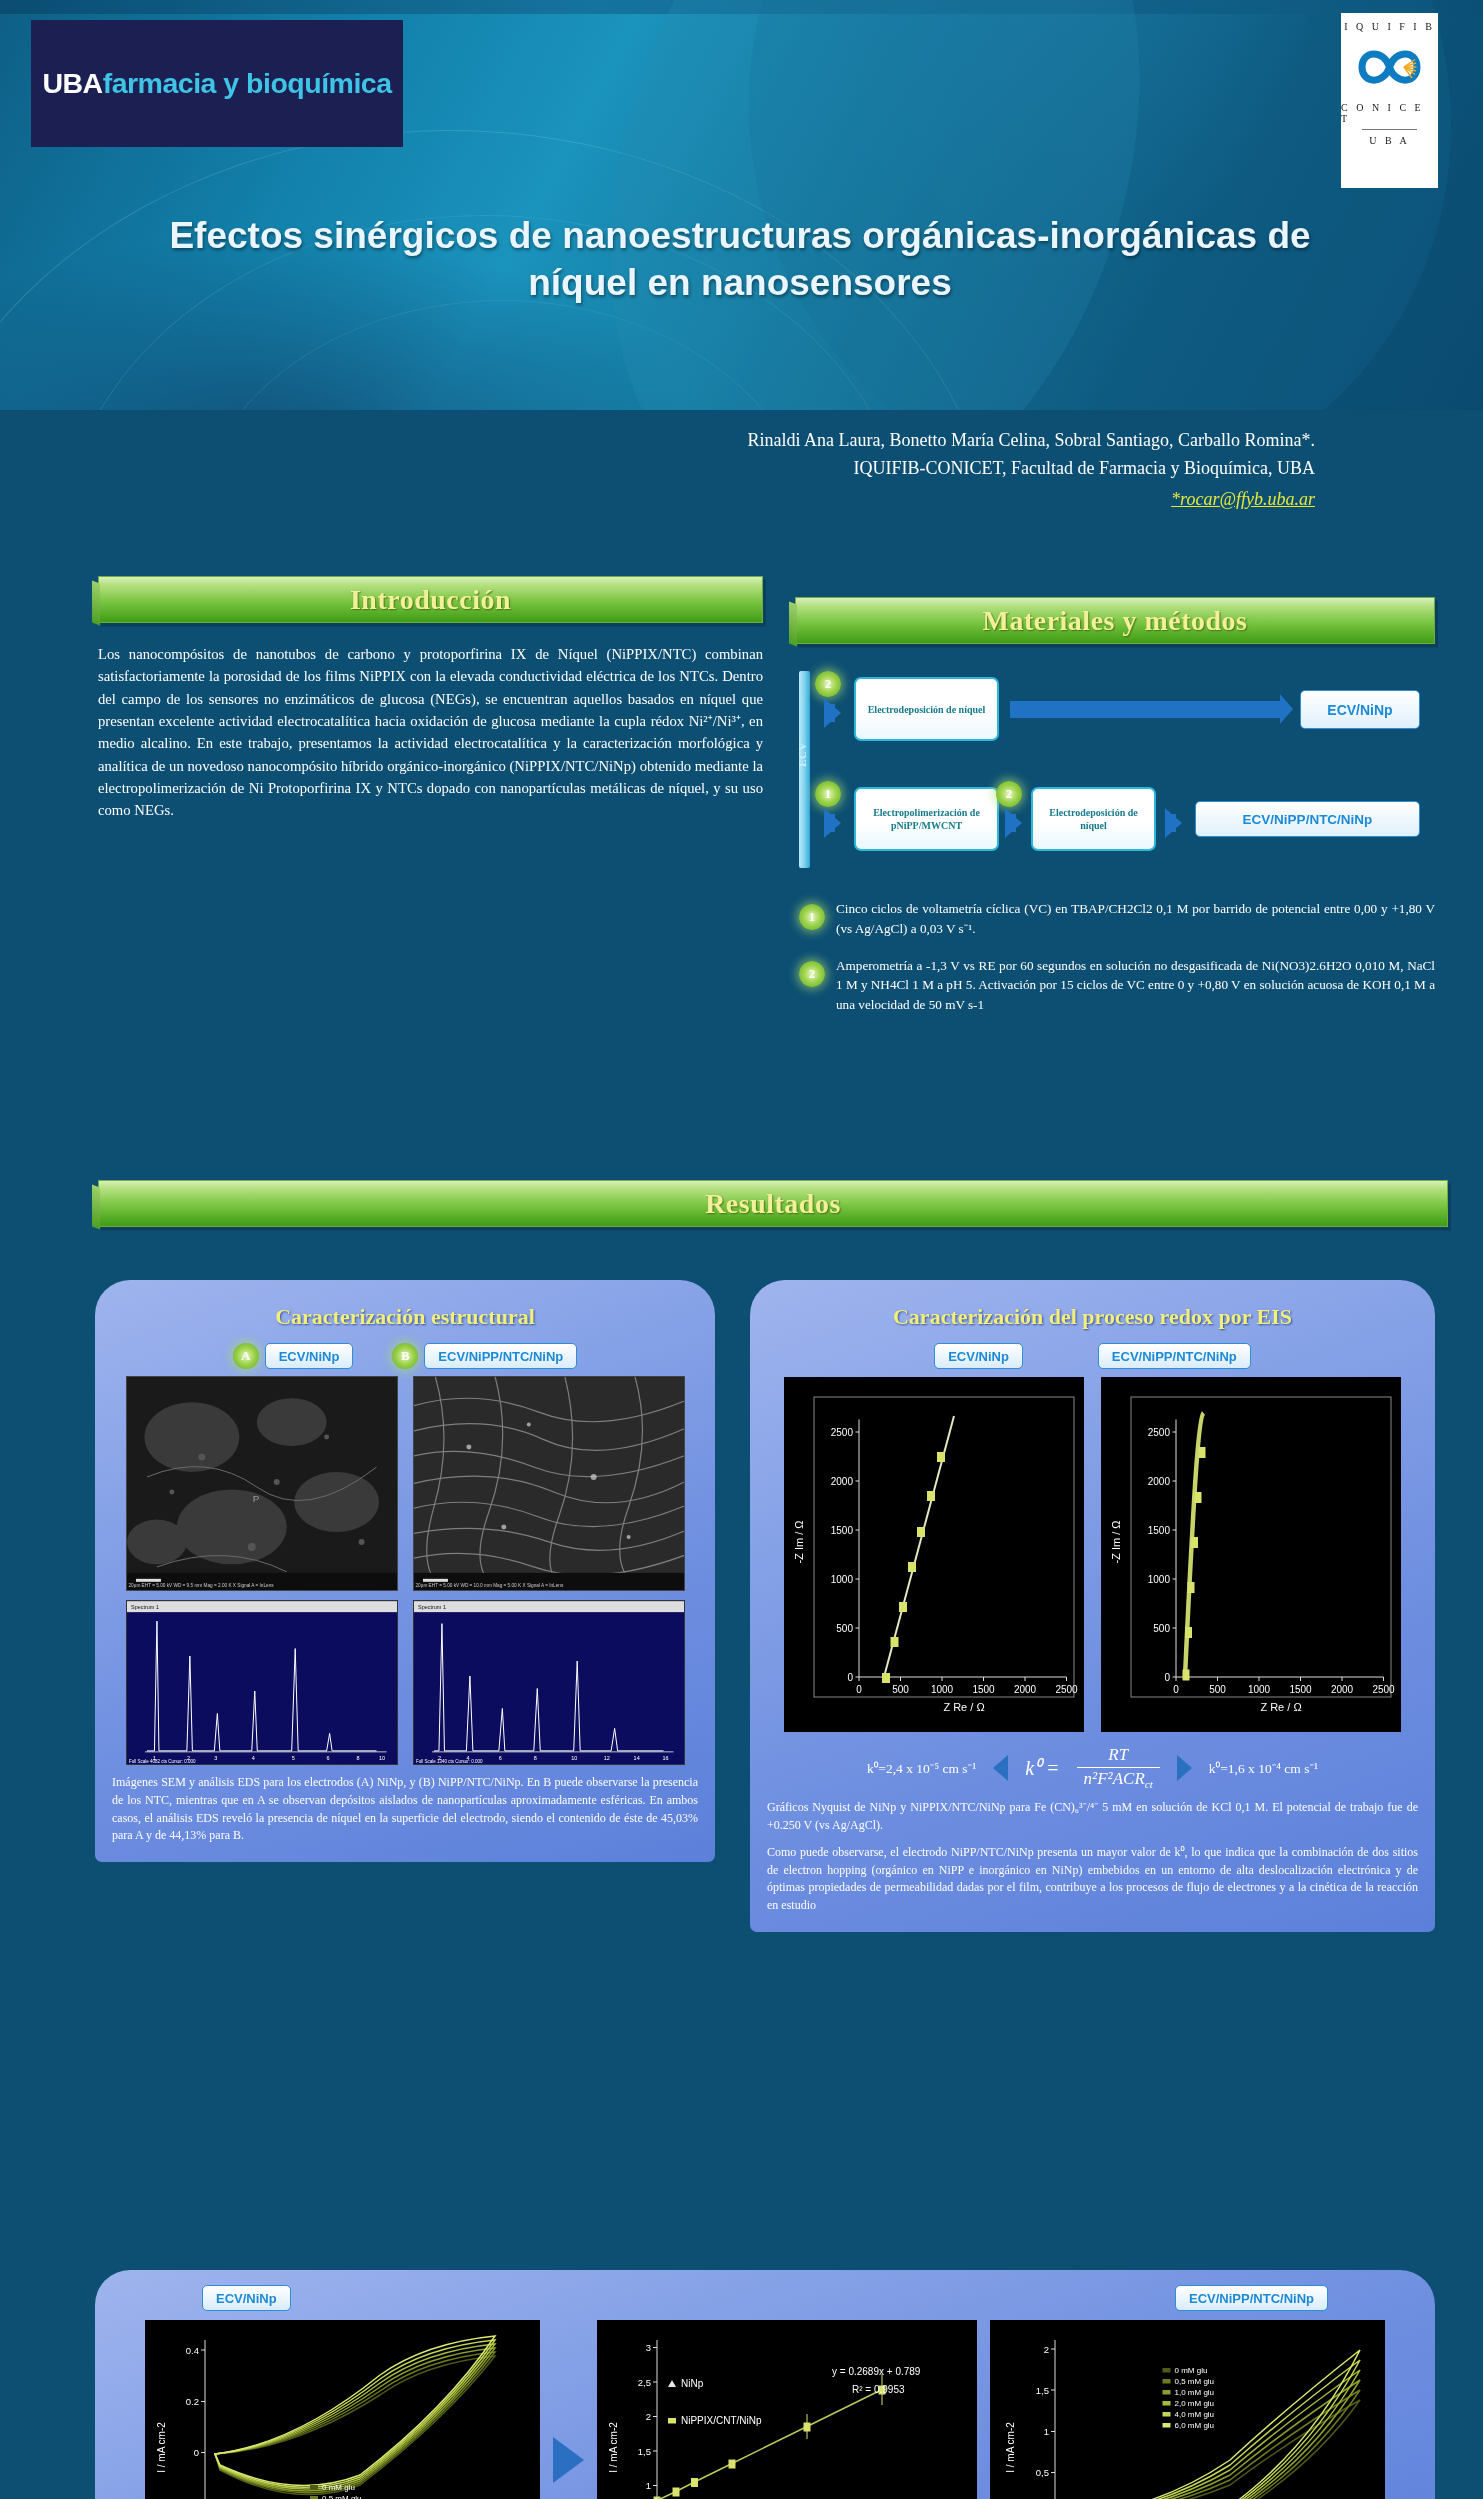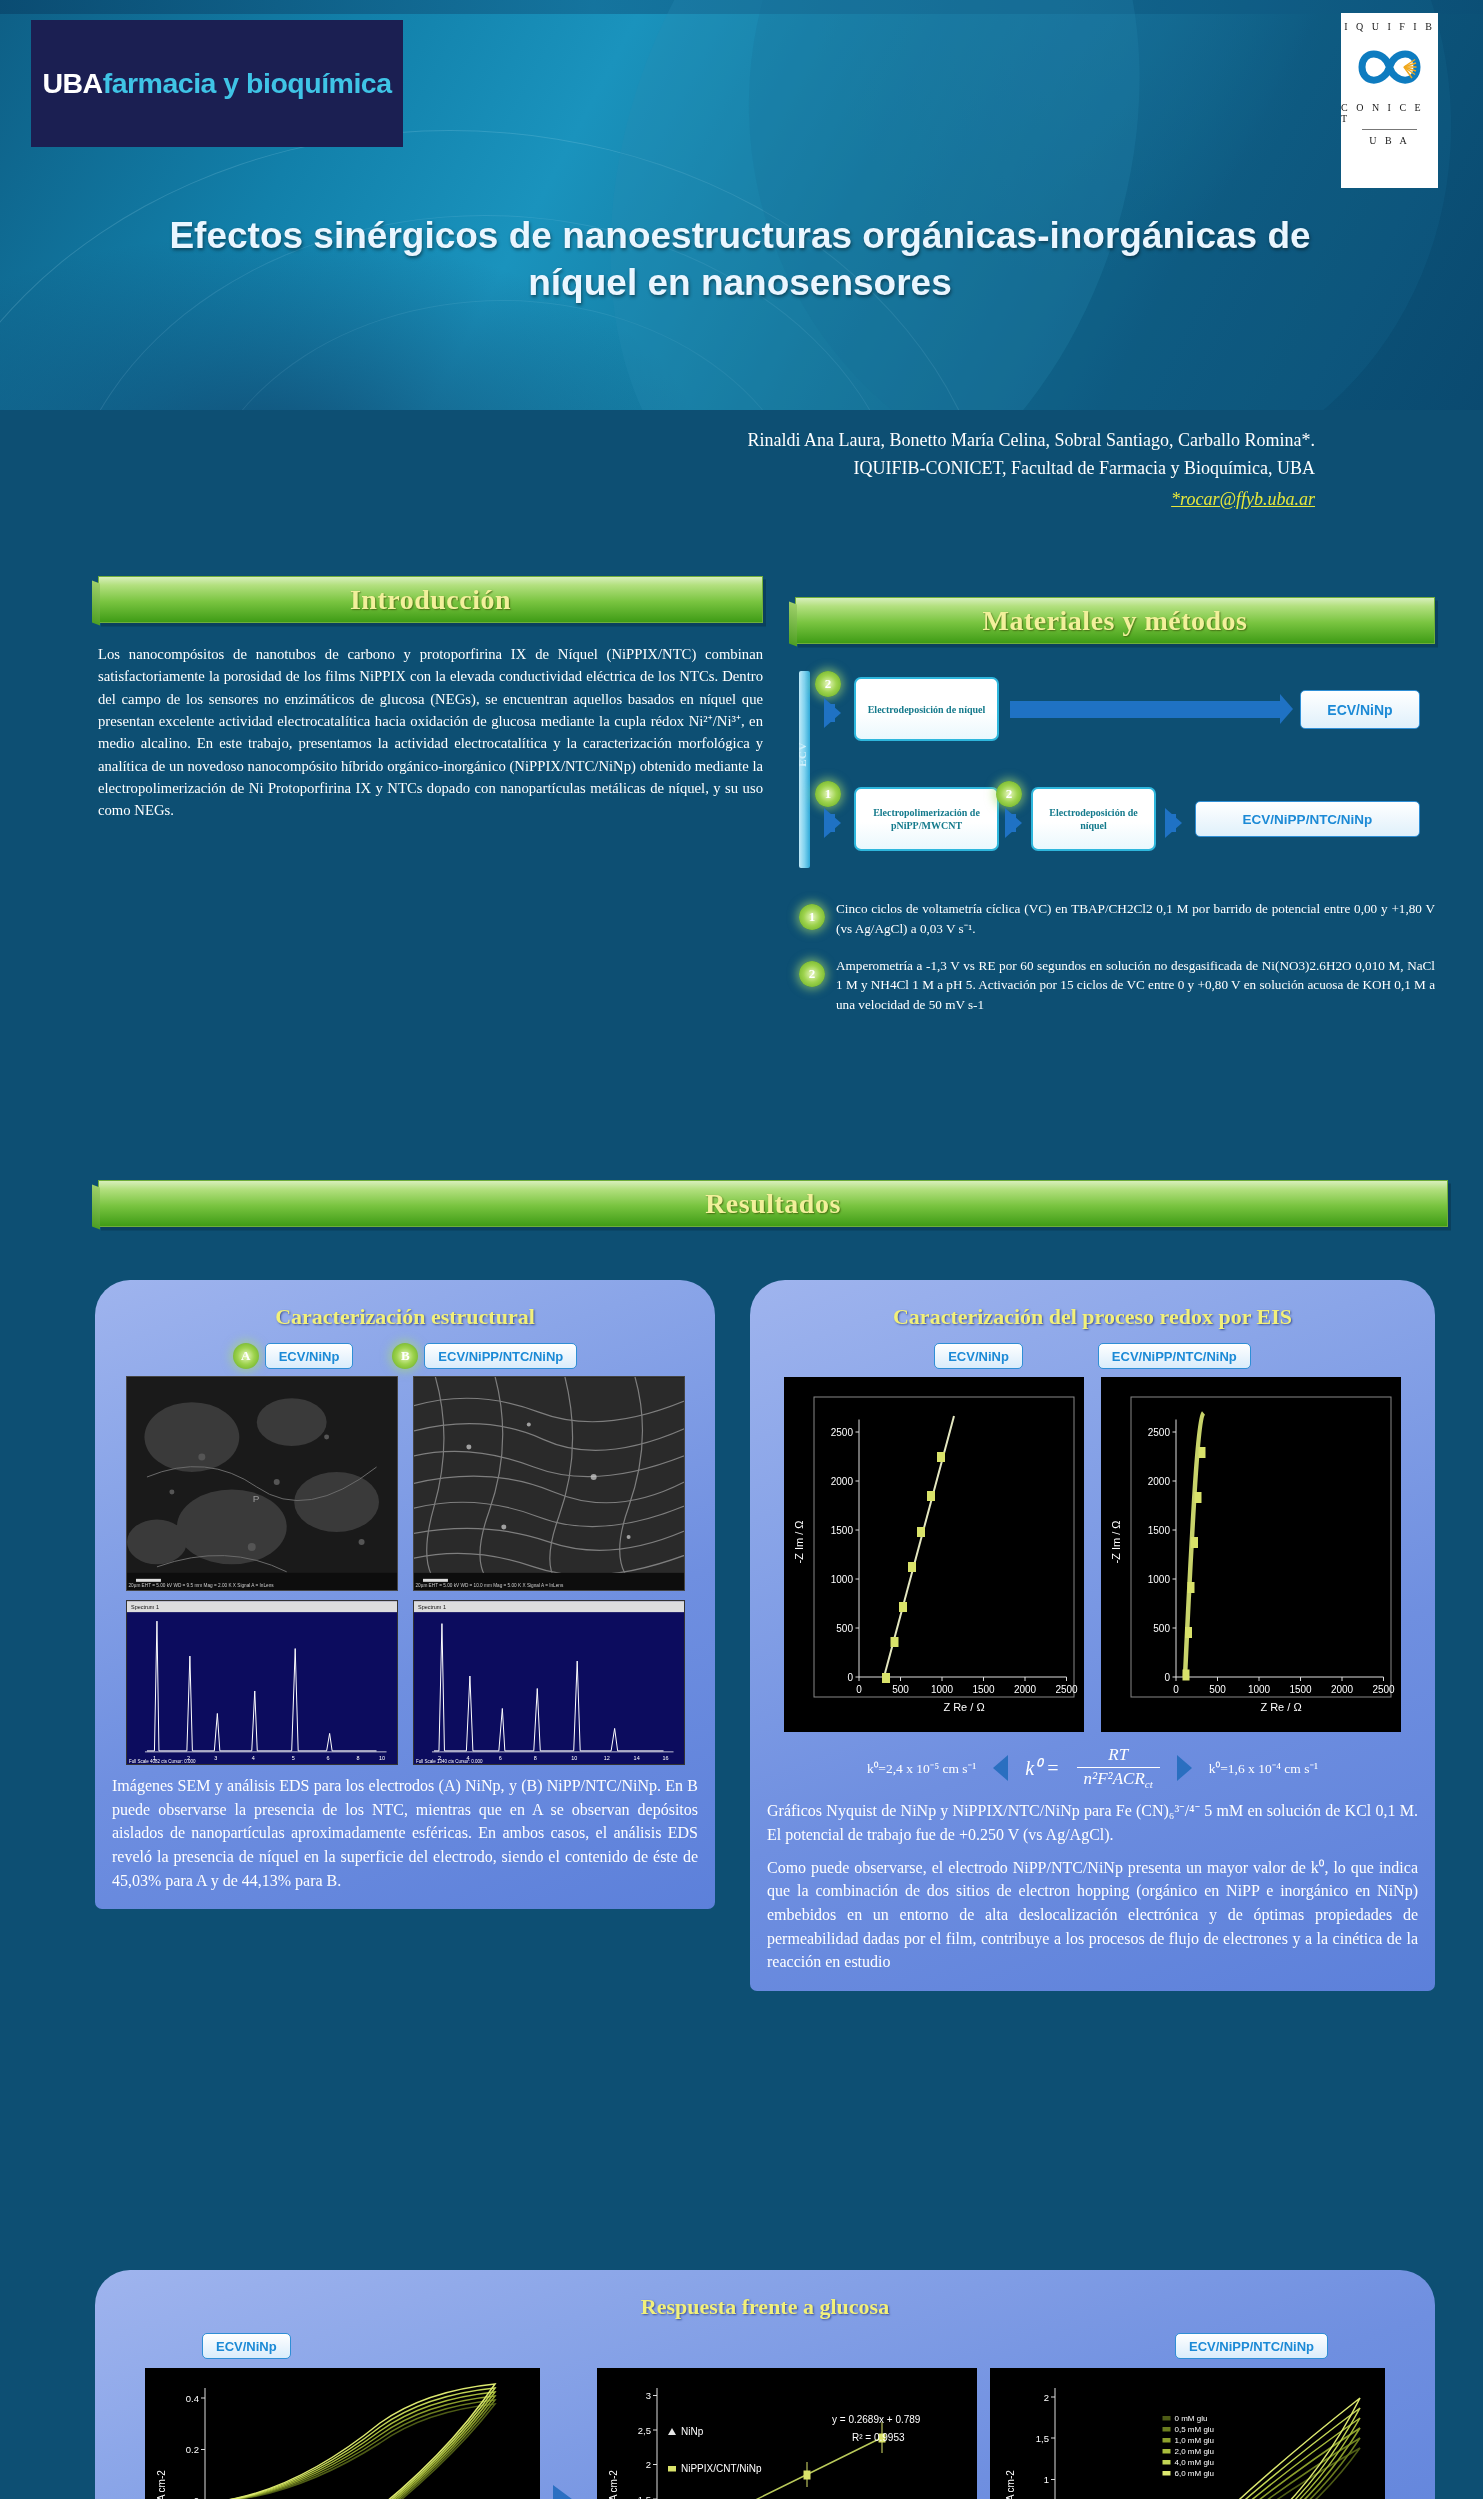--- a/index.html
+++ b/index.html
@@ -139,21 +139,21 @@
   .panel {
     background: linear-gradient(160deg,#9fb4ee 0%, #8aa5e8 25%, #6f8fe0 60%, #5c80da 100%);
     border-radius: 35px 35px 7px 7px;
     padding: 15px 17px 17px;
   }
   .panel-title {
     text-align:center; font-family:"Liberation Serif",serif; font-weight:bold;
     font-size: 22px; color:#f2f07a; text-shadow: 1px 1px 2px rgba(40,60,130,.8);
     margin: 9px 0 13px;
   }
-  .panel-caption { color:#ffffff; font-size: 16px; line-height:1.48; text-align:justify; margin-top: 9px;}
+  .panel-caption { color:#ffffff; font-size: 12px; line-height:1.48; text-align:justify; margin-top: 9px;}
 
   .tagbtn {
     display:inline-flex; align-items:center; justify-content:center;
     background: linear-gradient(180deg,#ffffff 0%, #d9ecfb 100%);
     border: 1.5px solid #2f8fd6; border-radius: 5px;
     color:#1c8ad6; font-weight:bold; font-size: 13px;
     font-family:"Liberation Sans",sans-serif; padding: 4.5px 13px;
   }
 
   .sem-img { background:#111; border:0.5px solid #444; position:relative; overflow:hidden; }
@@ -511,21 +511,20 @@
     </span>
     <span class="bigarrow-r"></span>
     <span class="kval">k⁰=1,6 x 10⁻⁴ cm s⁻¹</span>
   </div>
 
   <div class="panel-caption">Gráficos Nyquist de NiNp y NiPPIX/NTC/NiNp para Fe (CN)₆³⁻/⁴⁻ 5 mM en solución de KCl 0,1 M. El potencial de trabajo fue de +0.250 V (vs Ag/AgCl).</div>
   <div class="panel-caption">Como puede observarse, el electrodo NiPP/NTC/NiNp presenta un mayor valor de k⁰, lo que indica que la combinación de dos sitios de electron hopping (orgánico en NiPP e inorgánico en NiNp) embebidos en un entorno de alta deslocalización electrónica y de óptimas propiedades de permeabilidad dadas por el film, contribuye a los procesos de flujo de electrones y a la cinética de la reacción en estudio</div>
 </div>
 
 <div style="position:absolute;left:95px;top:2270px;width:1340px;" class="panel">
-  <div class="panel-title">Respuesta frente a glucosa</div>
 
   <div style="display:flex;justify-content:space-between;padding:0 90px;margin-bottom:9px;">
     <span class="tagbtn">ECV/NiNp</span>
     <span class="tagbtn">ECV/NiPP/NTC/NiNp</span>
   </div>
 
   <div style="display:flex;align-items:center;justify-content:center;gap:13px;">
 
     <div class="plot-img" style="width:395px;height:280px;">
       <svg width="395" height="280" viewBox="0 0 790 560">

